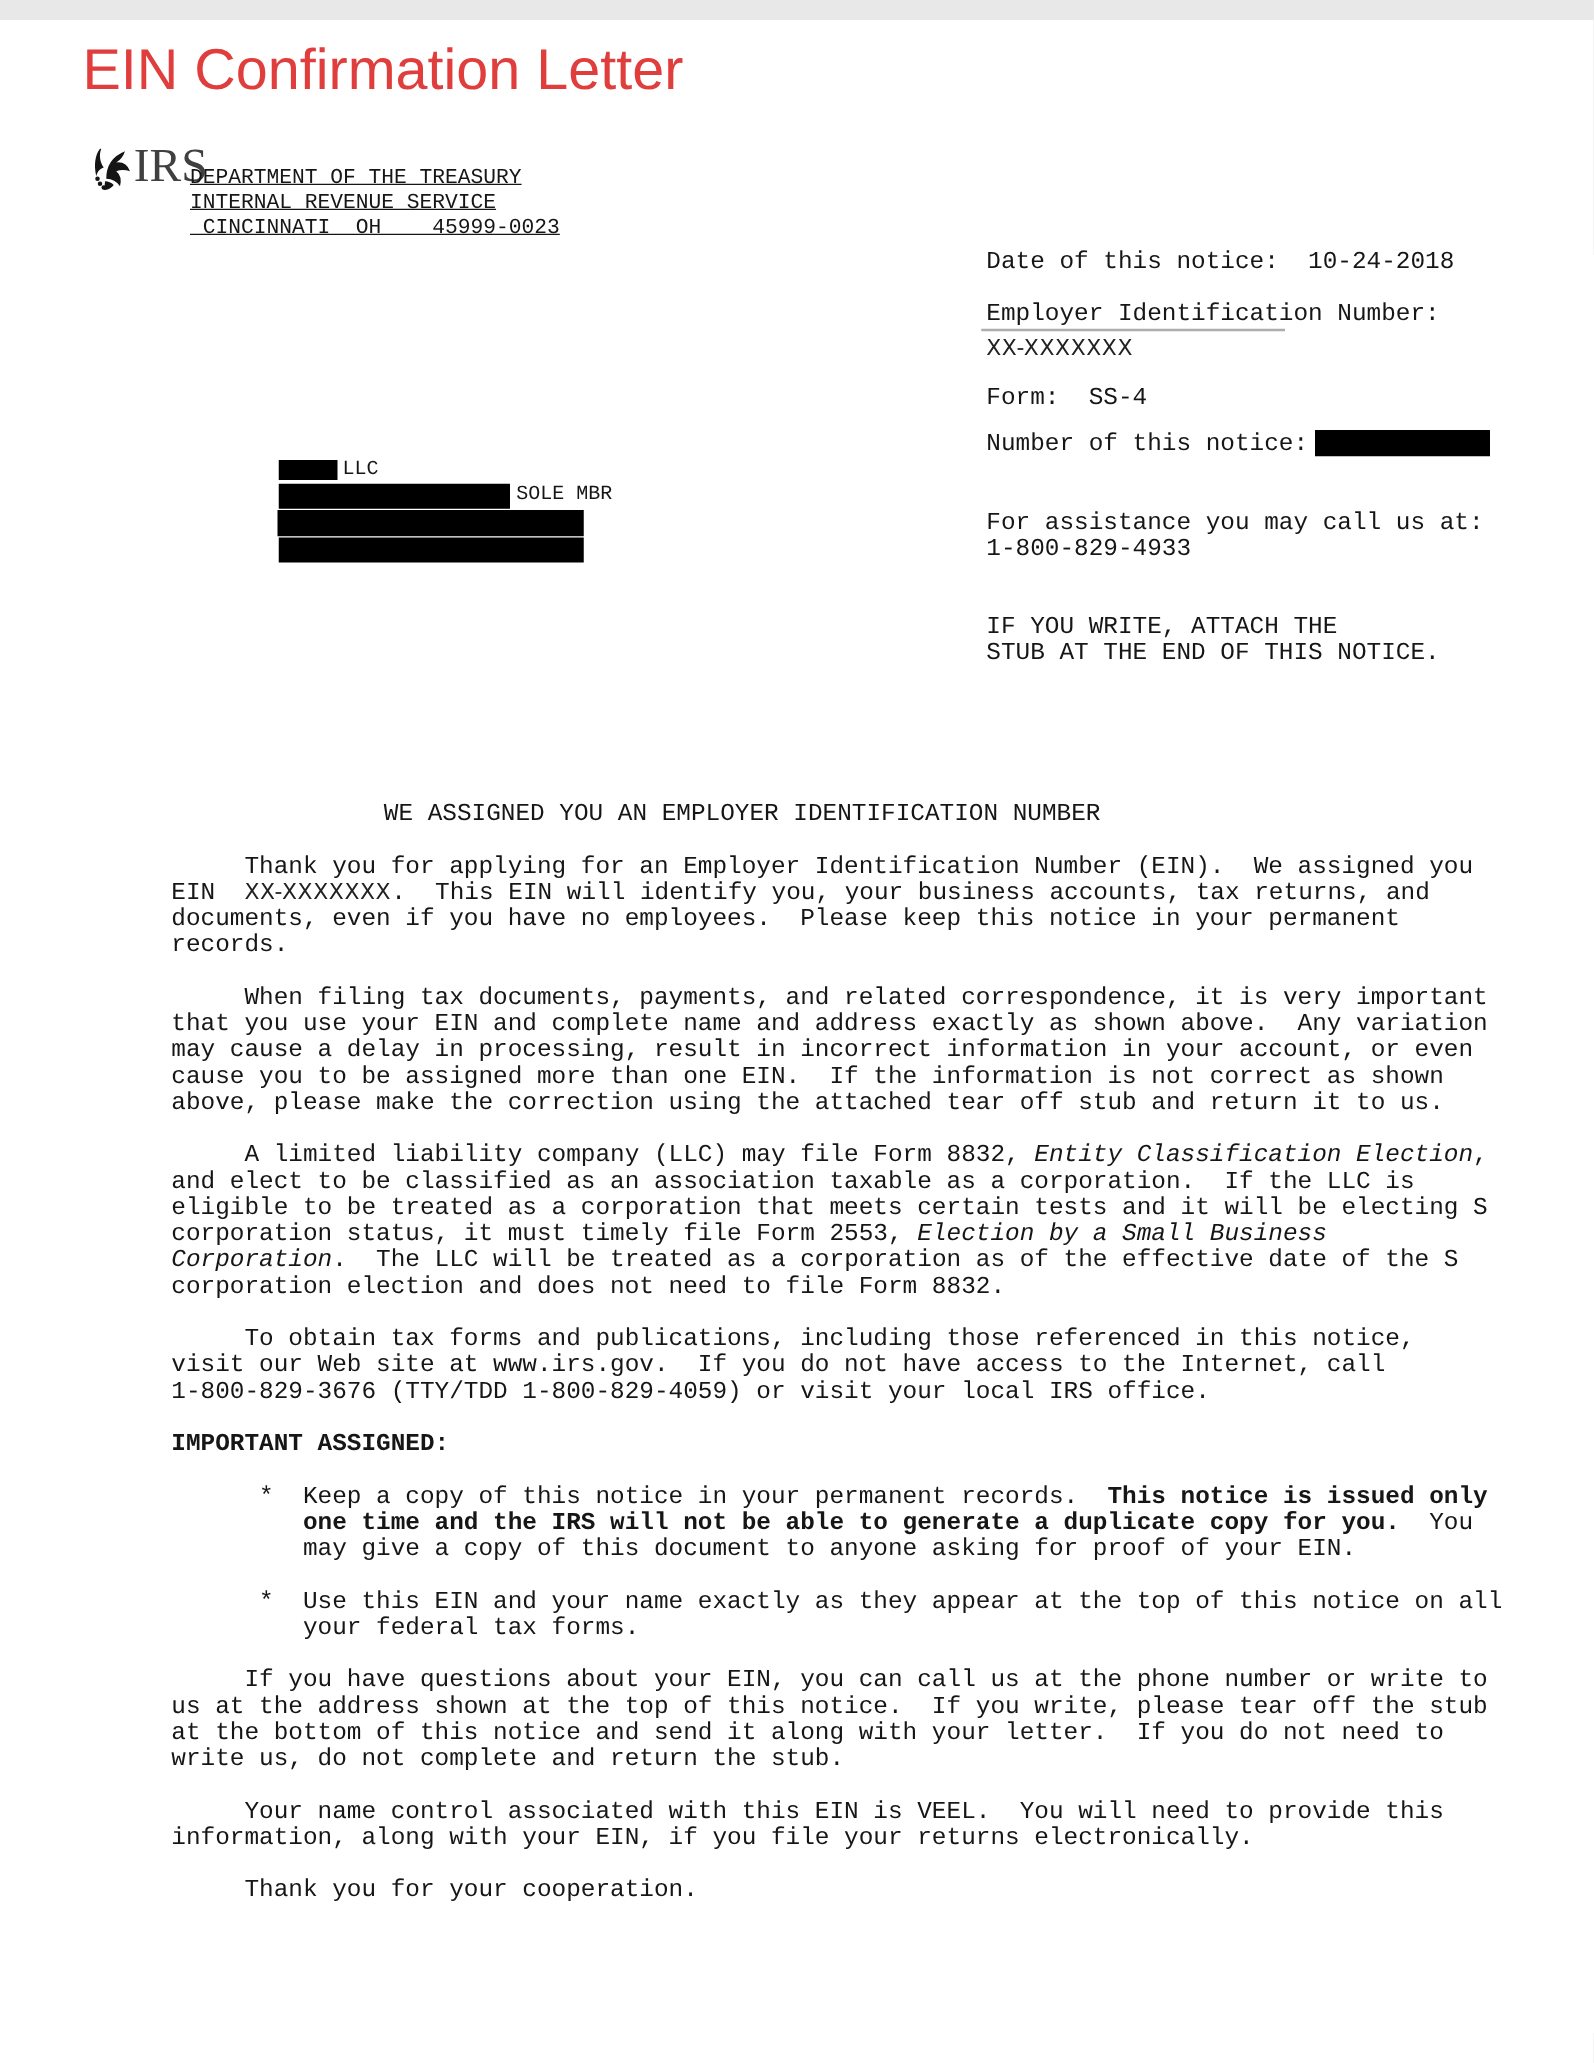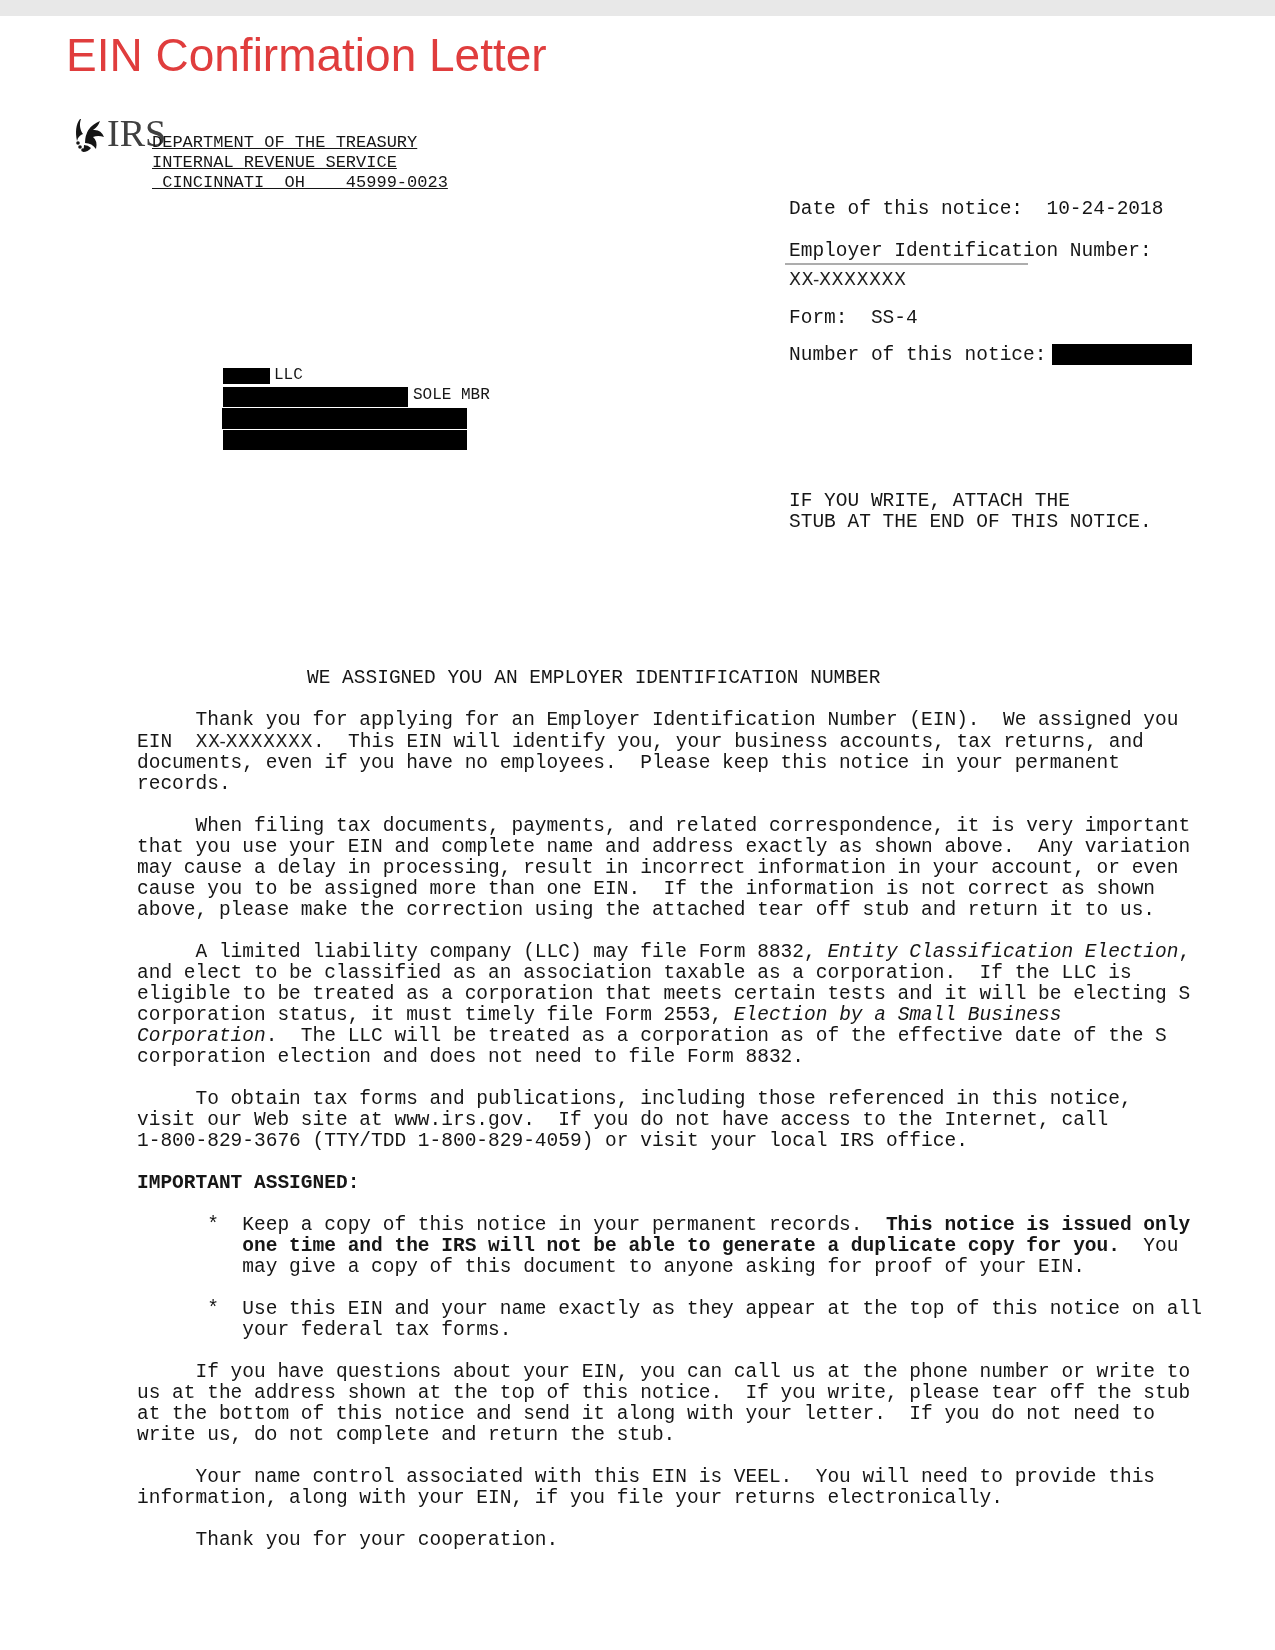--- a/index.html
+++ b/index.html
@@ -43,21 +43,21 @@
   .redact-notice{left:1052px;top:328px;width:140px;height:21px;}
   .redact-r1{left:223px;top:352px;width:47px;height:16px;}
   .redact-r2{left:223px;top:371px;width:185px;height:20px;}
   .redact-r3{left:222px;top:392px;width:245px;height:21px;}
   .redact-r4{left:223px;top:414px;width:244px;height:20px;}
   .recip{position:absolute;font-size:16px;line-height:21px;}
   .recip-1{left:274px;top:349px;}
   .recip-2{left:413px;top:369px;}
 
   
-  .body-flow{position:absolute;left:137px;top:652px;width:1090px;font-size:19.5px;line-height:21px;}
+  .body-flow{position:absolute;left:137px;top:625px;width:1090px;font-size:19.5px;line-height:21px;}
   .blk{margin:21px 0 0 0;}
   .blk:first-child{margin-top:0;}
   .blk.heading{padding-left:170px;}
   .blk.reminders{font-weight:700;}
   .bold{font-weight:700;}
   .italic{font-style:italic;}
 </style>
 </head>
 <body>
 
@@ -83,20 +83,22 @@
 INTERNAL REVENUE SERVICE
  CINCINNATI  OH    45999-0023</pre>
 
   <pre class="rc rc-date">Date of this notice:  10-24-2018</pre>
   <pre class="rc rc-ein-label">Employer Identification Number:</pre>
   <div class="ein-underline"></div>
   <pre class="rc rc-ein-value"><span class="ein-overlay">XX-XXXXXXX</span></pre>
   <pre class="rc rc-form">Form:  SS-4</pre>
   <pre class="rc rc-notice">Number of this notice:</pre>
   <div class="redact redact-notice"></div>
+  <pre class="rc rc-assist">For assistance you may call us at:
+1-800-829-4933</pre>
   <pre class="rc rc-write">IF YOU WRITE, ATTACH THE
 STUB AT THE END OF THIS NOTICE.</pre>
 
   <div class="redact redact-r1"></div>
   <pre class="recip recip-1">LLC</pre>
   <div class="redact redact-r2"></div>
   <pre class="recip recip-2">SOLE MBR</pre>
   <div class="redact redact-r3"></div>
   <div class="redact redact-r4"></div>
 

